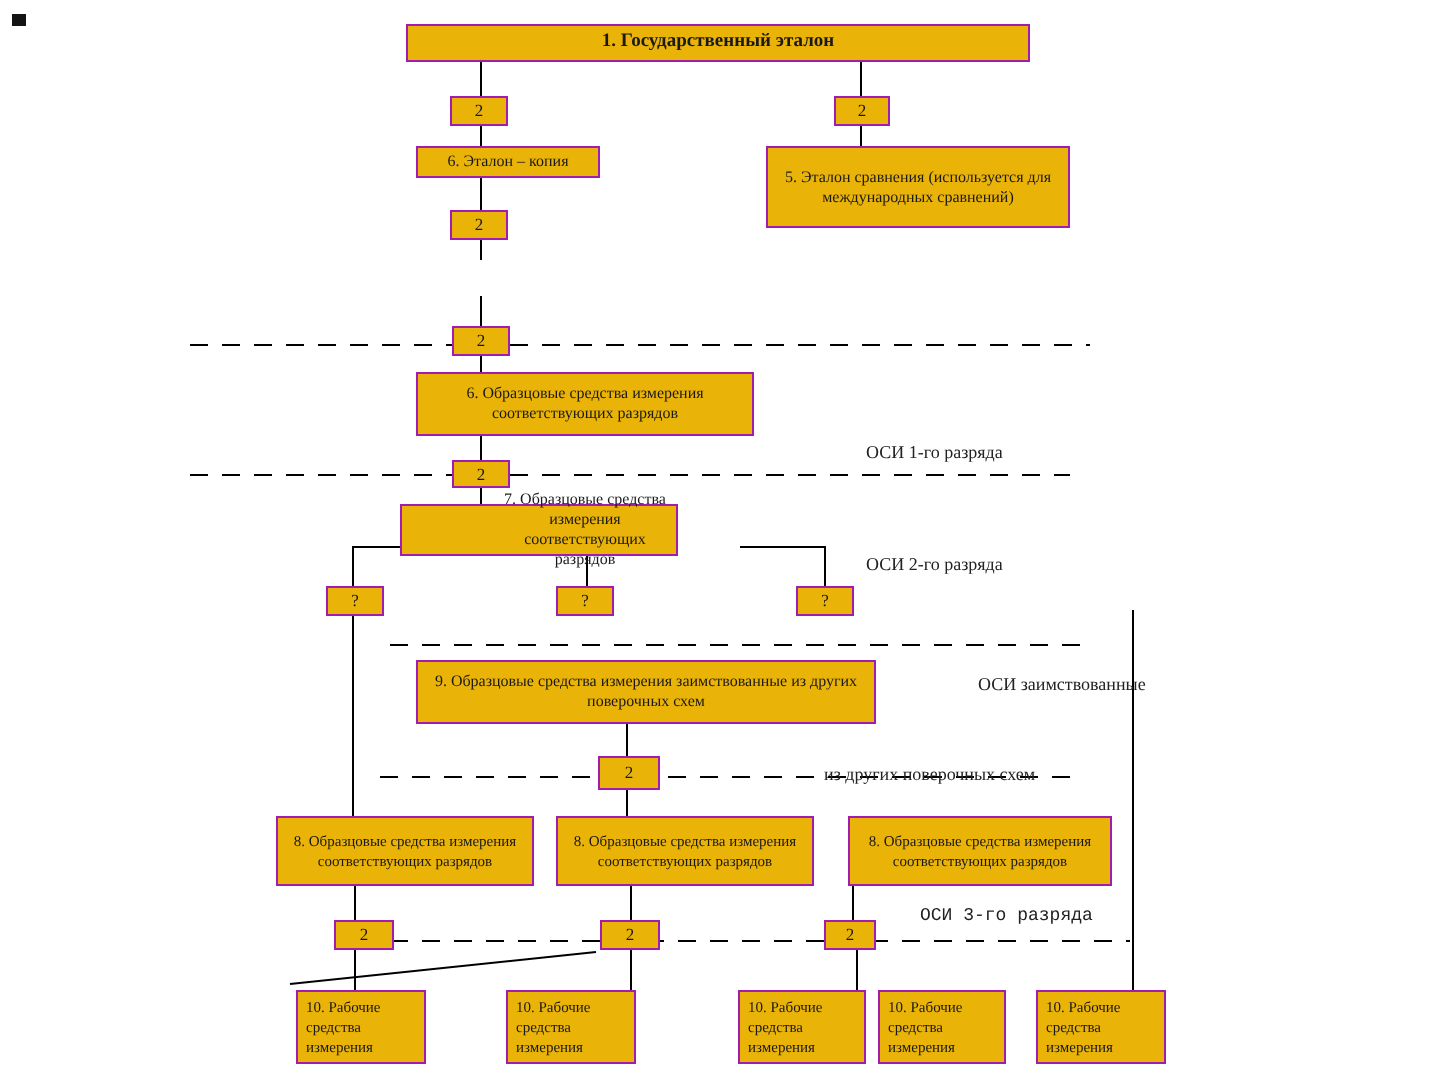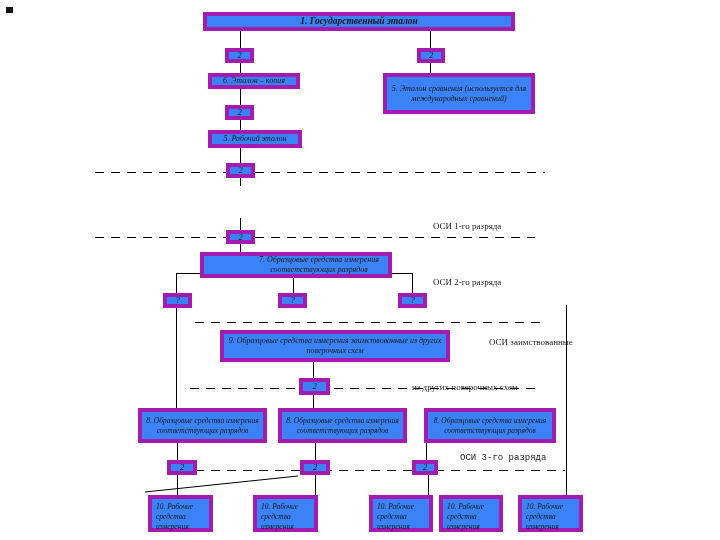--- a/index.html
+++ b/index.html
@@ -1,21 +1,21 @@
 <!DOCTYPE html>
 <html><head>
 <meta charset="utf-8">
 <style>
   html,body{margin:0;padding:0;}
   body{width:720px;height:540px;background:#fff;position:relative;overflow:hidden;
        font-family:"Liberation Serif",serif;color:#111;}
   .stage{position:absolute;left:0;top:0;width:720px;height:540px;background:#ffffff;}
-  .box{position:absolute;box-sizing:border-box;border:4px solid #a21caf;background:#3b82f6;
+  .box{position:absolute;box-sizing:border-box;border:1px solid #a21caf;background:#eab308;
        display:flex;align-items:center;justify-content:center;text-align:center;
-       font-size:8px;line-height:1.25;color:#1a1a1a;z-index:3;padding:1px 2px;font-style:italic;}
+       font-size:8px;line-height:1.25;color:#1a1a1a;z-index:3;padding:1px 2px;}
   .box.title{font-weight:bold;font-size:9.5px;}
   .box.small{font-size:8.5px;padding:0;}
   .box.tiny-text{font-size:7.5px;line-height:1.3;}
   .box.leftalign{justify-content:flex-start;align-items:flex-start;text-align:left;
        padding:3px 2px 2px 4px;}
   .vl{position:absolute;width:1px;background:#000;z-index:1;}
   .hl{position:absolute;height:1px;background:#000;z-index:1;}
   .dl{position:absolute;height:1px;z-index:1;
       background:repeating-linear-gradient(90deg,#000 0,#000 9px,transparent 9px,transparent 16px);}
   .lbl{position:absolute;font-size:9px;color:#222;white-space:nowrap;z-index:2;}
@@ -68,34 +68,34 @@
   <div class="box title" style="left:203px;top:12px;width:312px;height:19px;">1. Государственный эталон</div>
 
   <div class="box small" style="left:225px;top:48px;width:29px;height:15px;">2</div>
   <div class="box small" style="left:417px;top:48px;width:28px;height:15px;">2</div>
 
   <div class="box" style="left:208px;top:73px;width:92px;height:16px;">6. Эталон – копия</div>
   <div class="box" style="left:383px;top:73px;width:152px;height:41px;">5. Эталон сравнения (используется для международных сравнений)</div>
 
   <div class="box small" style="left:225px;top:105px;width:29px;height:15px;">2</div>
 
-  <div class="box" style="left:208px;top:130px;width:94px;height:18px;">5. Рабочий эталон</div>
 
   <div class="box small" style="left:226px;top:163px;width:29px;height:15px;">2</div>
 
+  <div class="box" style="left:208px;top:186px;width:169px;height:32px;">6. Образцовые средства измерения соответствующих разрядов</div>
 
   <div class="box small" style="left:226px;top:230px;width:29px;height:14px;">2</div>
 
-  <div class="box" style="left:200px;top:252px;width:192px;height:26px;padding-left:48px;">7. Образцовые средства измерения соответствующих разрядов</div>
+  <div class="box" style="left:200px;top:252px;width:139px;height:26px;padding-left:48px;">7. Образцовые средства измерения соответствующих разрядов</div>
 
   <div class="box small" style="left:163px;top:293px;width:29px;height:15px;">?</div>
   <div class="box small" style="left:278px;top:293px;width:29px;height:15px;">?</div>
   <div class="box small" style="left:398px;top:293px;width:29px;height:15px;">?</div>
 
-  <div class="box" style="left:208px;top:330px;width:230px;height:32px;margin-left:12px;">9. Образцовые средства измерения заимствованные из других поверочных схем</div>
+  <div class="box" style="left:208px;top:330px;width:230px;height:32px;">9. Образцовые средства измерения заимствованные из других поверочных схем</div>
 
   <div class="box small" style="left:299px;top:378px;width:31px;height:17px;">2</div>
 
   <div class="box tiny-text" style="left:138px;top:408px;width:129px;height:35px;">8. Образцовые средства измерения соответствующих разрядов</div>
   <div class="box tiny-text" style="left:278px;top:408px;width:129px;height:35px;">8. Образцовые средства измерения соответствующих разрядов</div>
   <div class="box tiny-text" style="left:424px;top:408px;width:132px;height:35px;">8. Образцовые средства измерения соответствующих разрядов</div>
 
   <div class="box small" style="left:167px;top:460px;width:30px;height:15px;">2</div>
   <div class="box small" style="left:300px;top:460px;width:30px;height:15px;">2</div>
   <div class="box small" style="left:412px;top:460px;width:26px;height:15px;">2</div>

